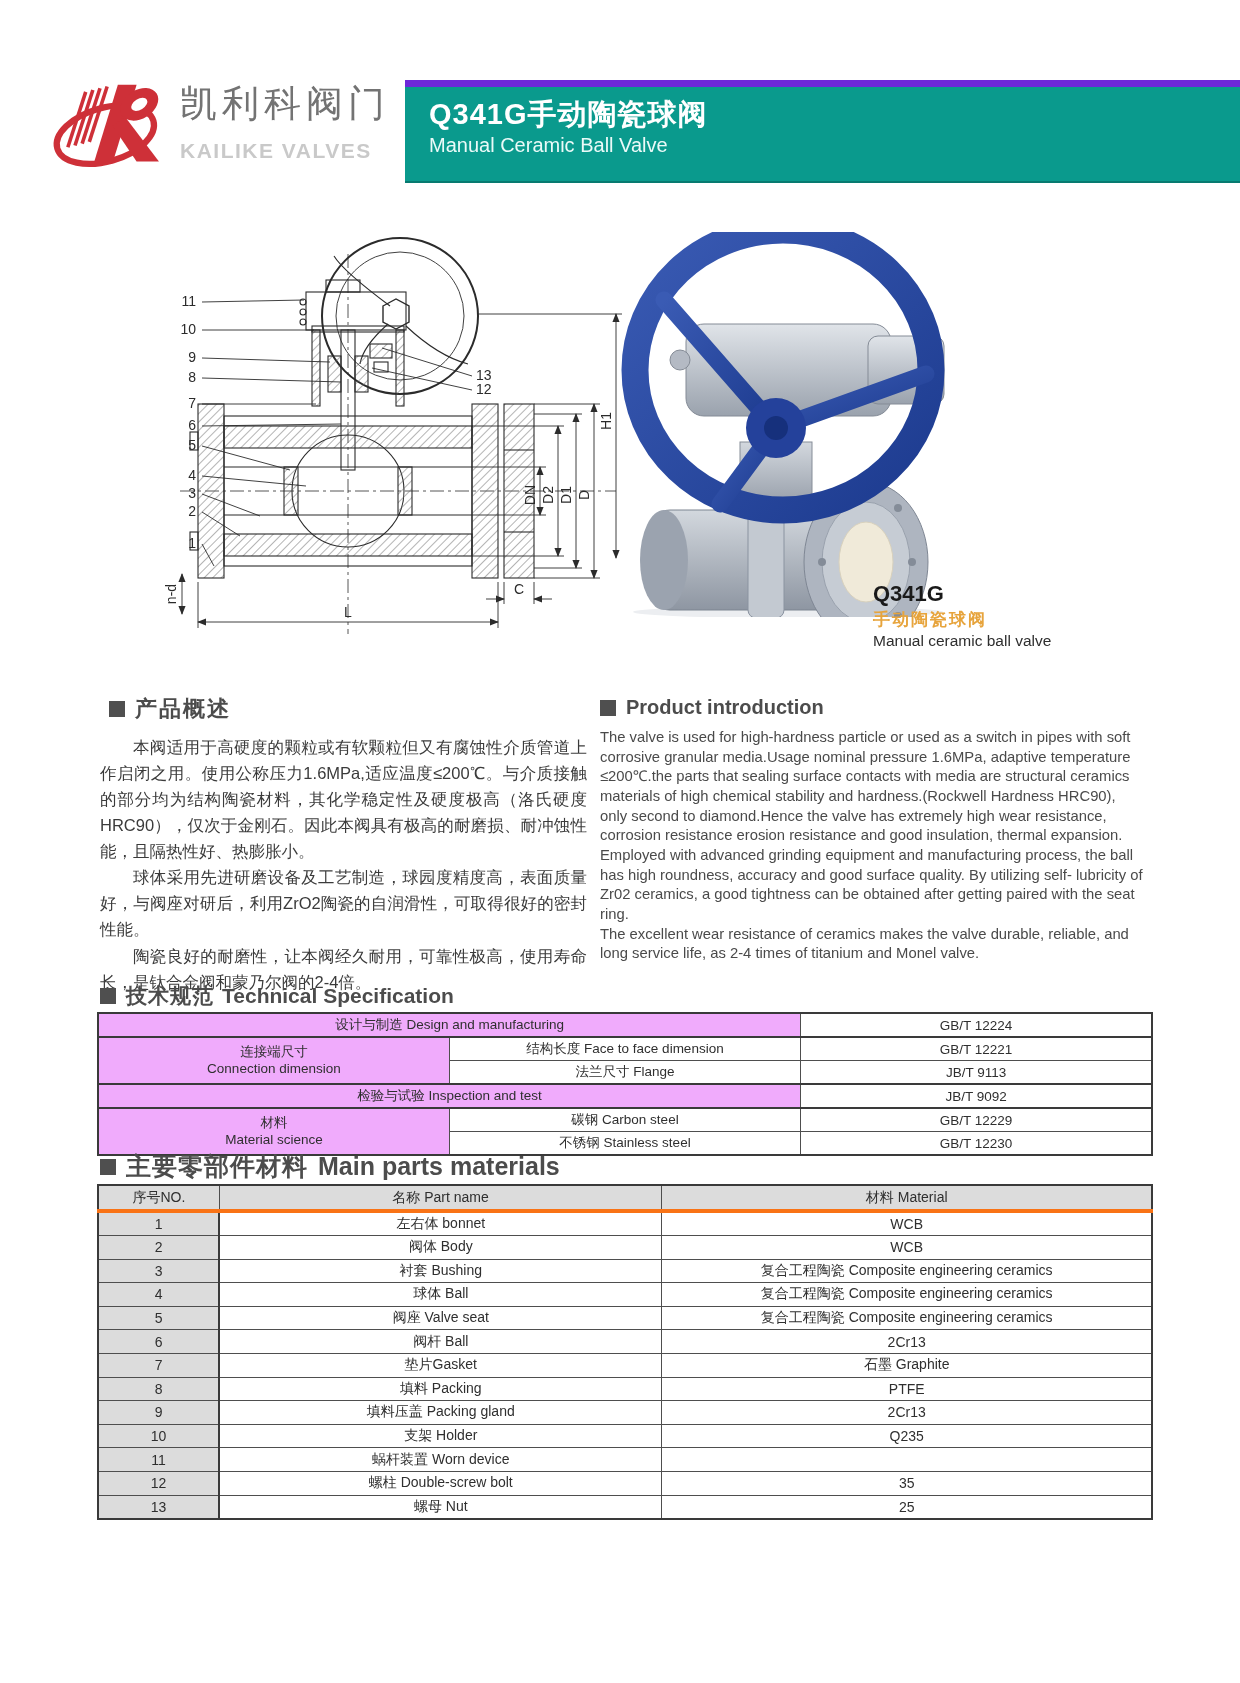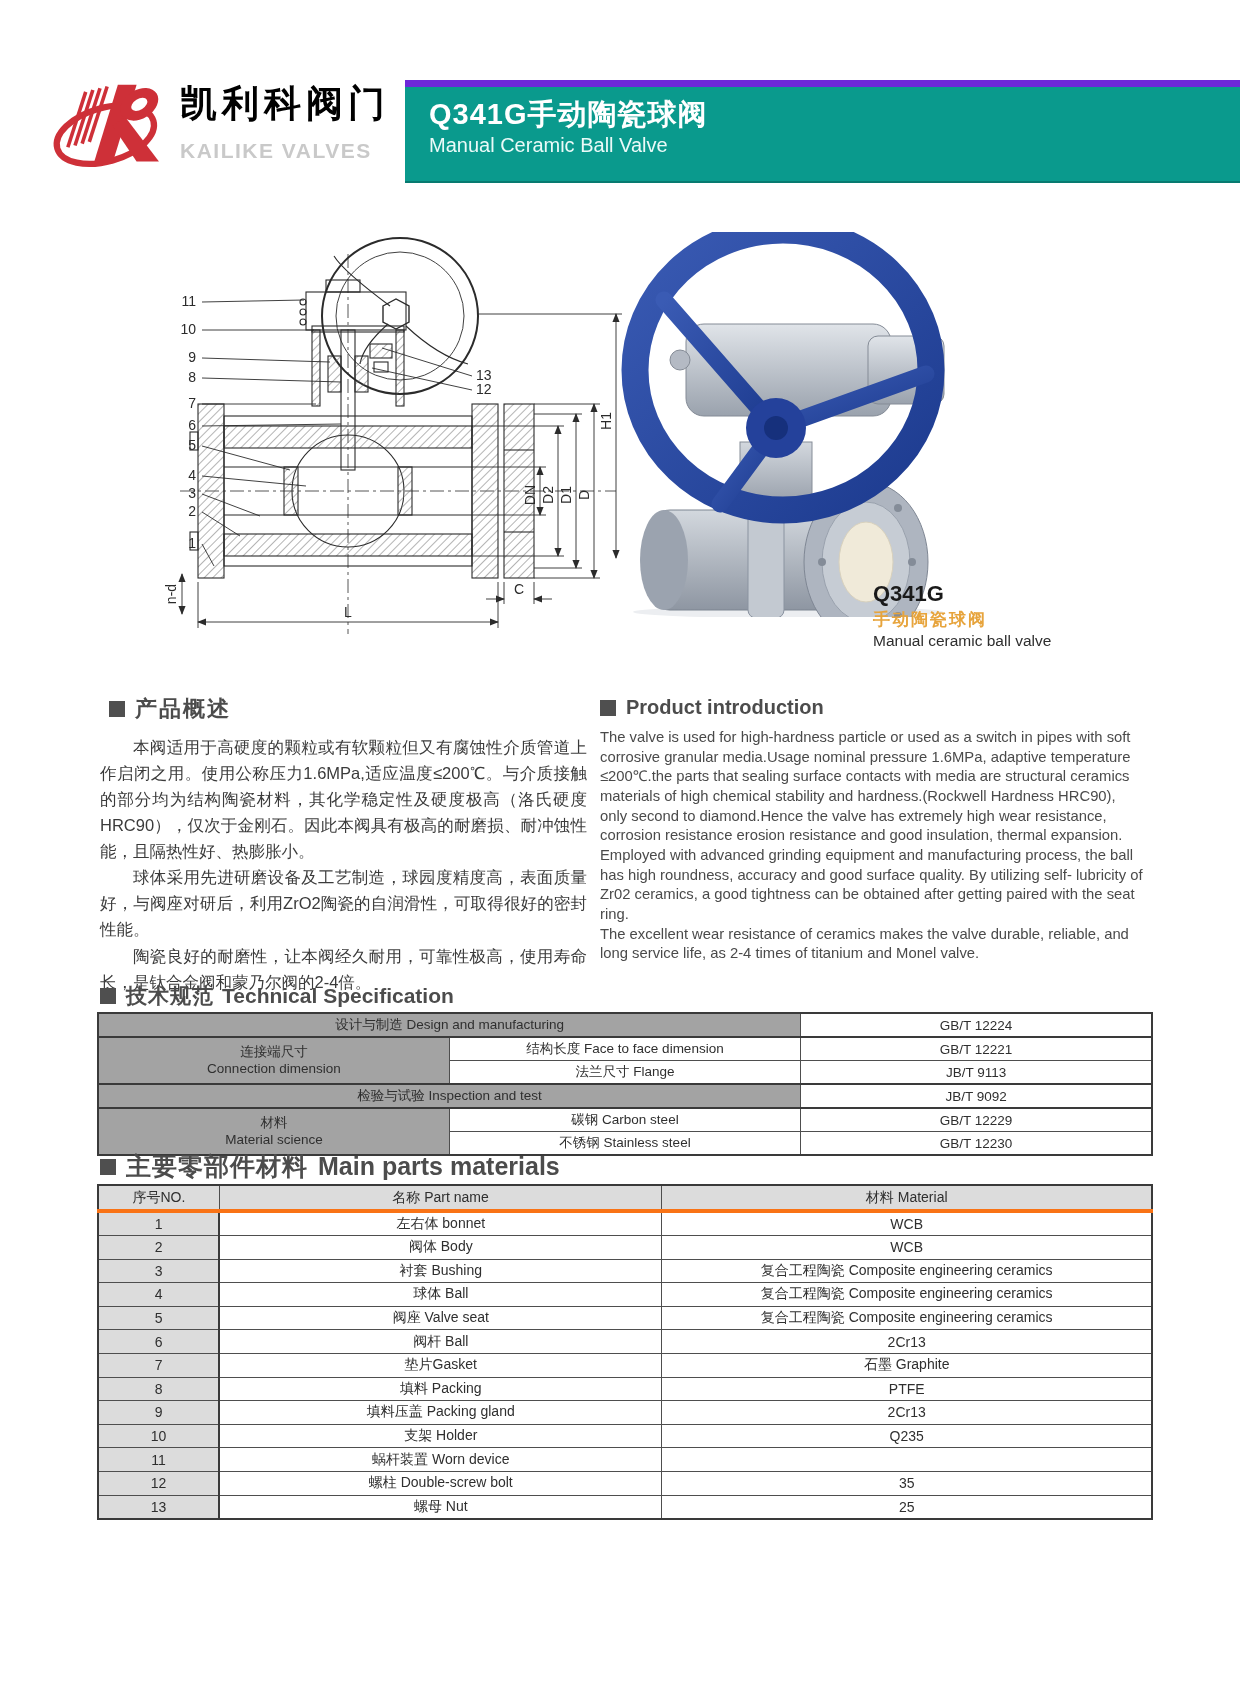--- a/index.html
+++ b/index.html
@@ -4,21 +4,21 @@
 <style>
   * { margin:0; padding:0; box-sizing:border-box; }
   html,body { background:#ffffff; }
   body { font-family:"Liberation Sans", sans-serif; color:#3d3d3d; }
   .page { position:relative; width:1240px; height:1683px; background:#ffffff; overflow:hidden; margin:0 auto; }
 
   
   .logo-wrap { position:absolute; left:50px; top:74px; width:345px; height:100px; }
   .logo-mark { position:absolute; left:0; top:2px; }
   .logo-texts { position:absolute; left:130px; top:10px; }
-  .logo-cn { font-size:37px; font-weight:bold; color:#000000; letter-spacing:5px; line-height:1.1; }
+  .logo-cn { font-size:37px; font-weight:normal; color:#737373; letter-spacing:5px; line-height:1.1; }
   .logo-en { font-size:21px; font-weight:bold; color:#c9c9c9; letter-spacing:1.5px; margin-top:14px; }
 
   .banner { position:absolute; left:405px; top:80px; right:0; height:103px;
             background:#0a9a8d; border-top:7px solid #6d28d9; border-bottom:2px solid #077a70;
             padding:11px 0 0 24px; }
   .banner-cn { color:#ffffff; font-size:29px; font-weight:bold; letter-spacing:1px; line-height:1.15; }
   .banner-en { color:#eafaf8; font-size:20px; margin-top:3px; }
 
   
   .drawing { position:absolute; left:138px; top:236px; width:500px; height:420px; }
@@ -53,21 +53,21 @@
   .parts-head .en { margin-left:10px; }
   .h-cn { letter-spacing:1px; }
 
   
   table { border-collapse:collapse; table-layout:fixed; width:100%; }
   .spec-table-wrap  { position:absolute; left:97px; top:1012px; width:1056px; }
   .parts-table-wrap { position:absolute; left:97px; top:1184px; width:1056px; }
   td, th { border:1px solid #4e4e4e; font-size:13.5px; color:#2f2f2f; text-align:center; vertical-align:middle; padding:2px 4px; }
   .spec-table td { height:21px; }
   .spec-table, .parts-table { border:2px solid #3a3a3a; }
-  .g { background:#a3a3a3; }
+  .g { background:#f0abfc; }
   .w { background:#ffffff; }
   .grp-top td { border-top:2px solid #3a3a3a; }
   .spec-table .lbl2 { line-height:1.25; }
   .parts-table th { height:26px; background:#dcdcdc; font-weight:normal; font-size:14px; border-bottom:4px solid #f97316; }
   .parts-table td { height:23.6px; font-size:14px; }
   .parts-table td.no { background:#dcdcdc; border-right:2px solid #3a3a3a; }
 </style>
 </head>
 <body>
 

